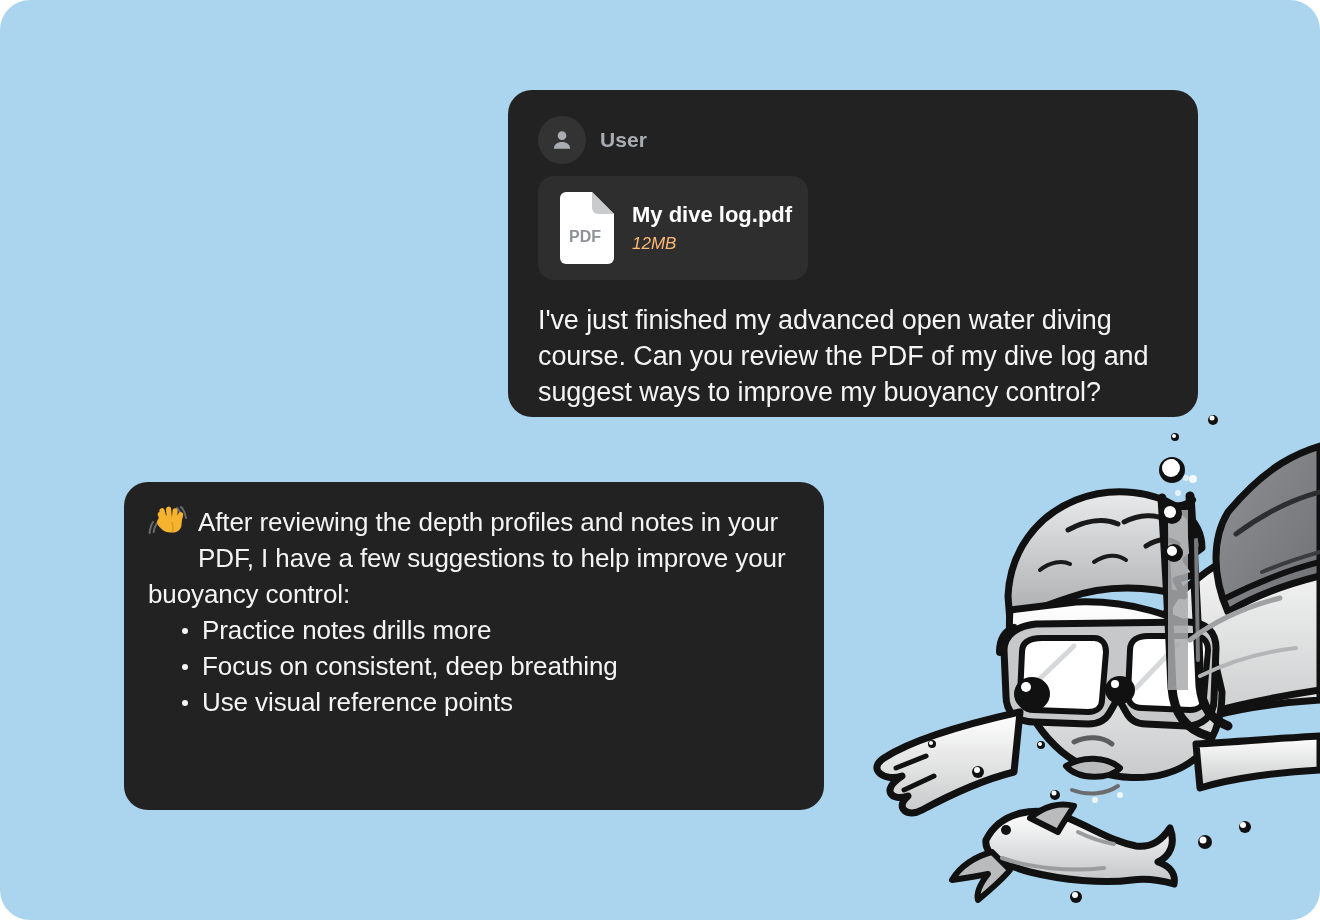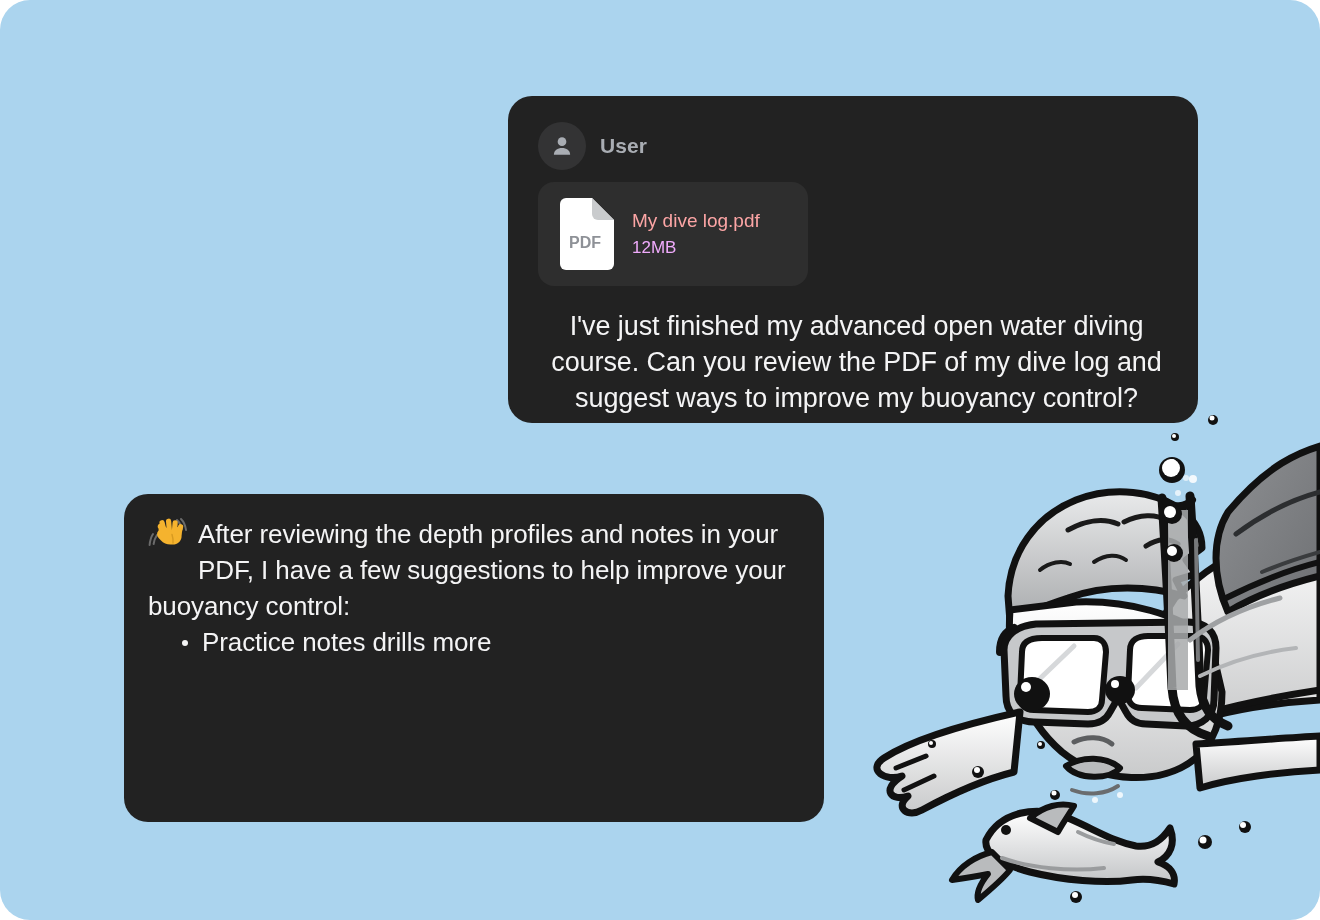--- a/index.html
+++ b/index.html
@@ -35,33 +35,32 @@
   
   .bubble {
     position: absolute;
     background: #222222;
     border-radius: 24px;
     box-sizing: border-box;
   }
 
   #user-bubble {
     left: 508px;
-    top: 96px;
+    top: 90px;
     width: 690px;
     height: 327px;
     padding: 26px 23px 24px 30px;
   }
 
   #assistant-bubble {
     left: 124px;
     top: 482px;
     width: 700px;
     height: 328px;
     padding: 22px 26px 24px 24px;
-    margin-top: 12px;
   }
 
   
   .user-header {
     display: flex;
     align-items: center;
     gap: 14px;
     height: 48px;
     margin-bottom: 12px;
   }
@@ -97,37 +96,37 @@
   }
   .pdf-icon {
     position: relative;
     width: 58px;
     height: 72px;
     flex: 0 0 auto;
   }
   .pdf-icon svg { display:block; }
   .file-meta { display: flex; flex-direction: column; gap: 6px; min-width: 0; }
   .file-name {
-    color: #fca5a5;
-    font-size: 19px;
-    font-weight: normal;
+    color: #ffffff;
+    font-size: 22px;
+    font-weight: bold;
     white-space: nowrap;
   }
   .file-size {
-    color: #f0abfc;
+    color: #fdba74;
     font-size: 17px;
+    font-style: italic;
   }
 
   
   .msg-text {
     color: #f4f4f5;
     font-size: 27px;
     line-height: 36px;
     letter-spacing: -0.1px;
-    text-align: center;
   }
 
   
   .assistant-intro {
     display: block;
     color: #f4f4f5;
     font-size: 26px;
     line-height: 36px;
     letter-spacing: -0.1px;
   }
@@ -394,16 +393,18 @@
                      C9.4 9.8 9.4 11.6 10.6 12.8 Z"></path>
           </g>
           <path d="M24 18.5 C24.8 21 25.2 24 25 27" fill="none" stroke="#d79a20" stroke-width="1.4" stroke-linecap="round"></path>
         </svg>
       </span>
       <span>After reviewing the depth profiles and notes in your PDF, I have a few suggestions to help improve your buoyancy control:</span>
     </div>
 
     <ul class="bullet-list">
       <li>Practice notes drills more</li>
+      <li>Focus on consistent, deep breathing</li>
+      <li>Use visual reference points</li>
     </ul>
   </div>
 
 </div>
 
 </body></html>

